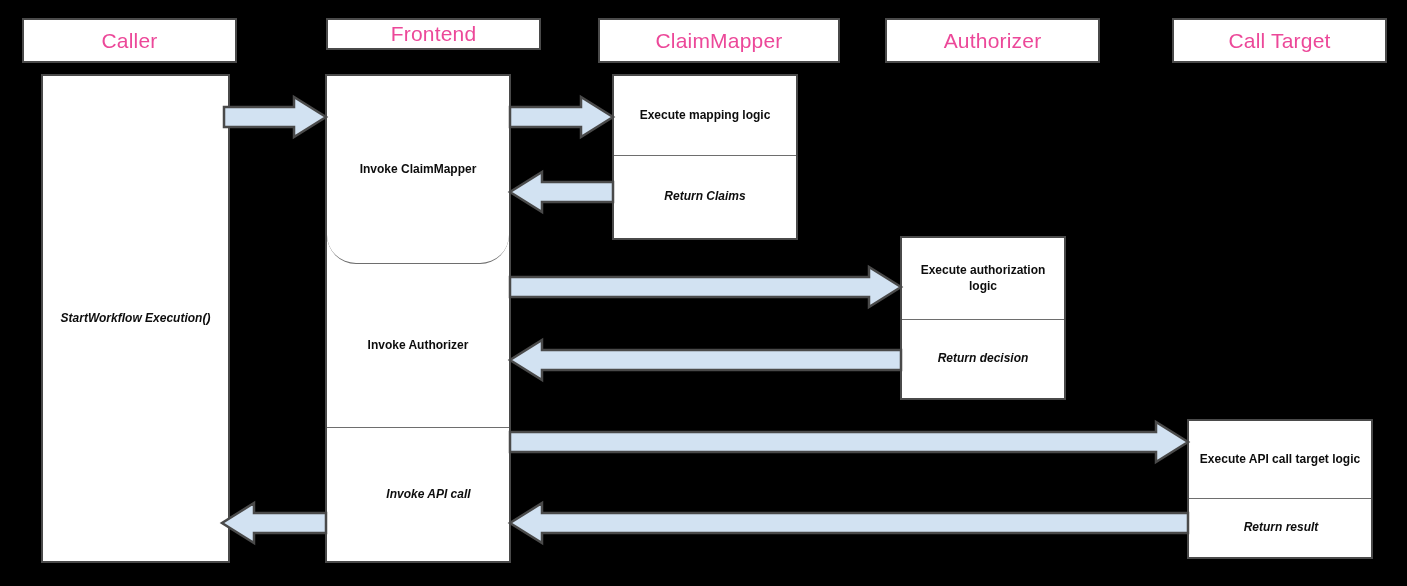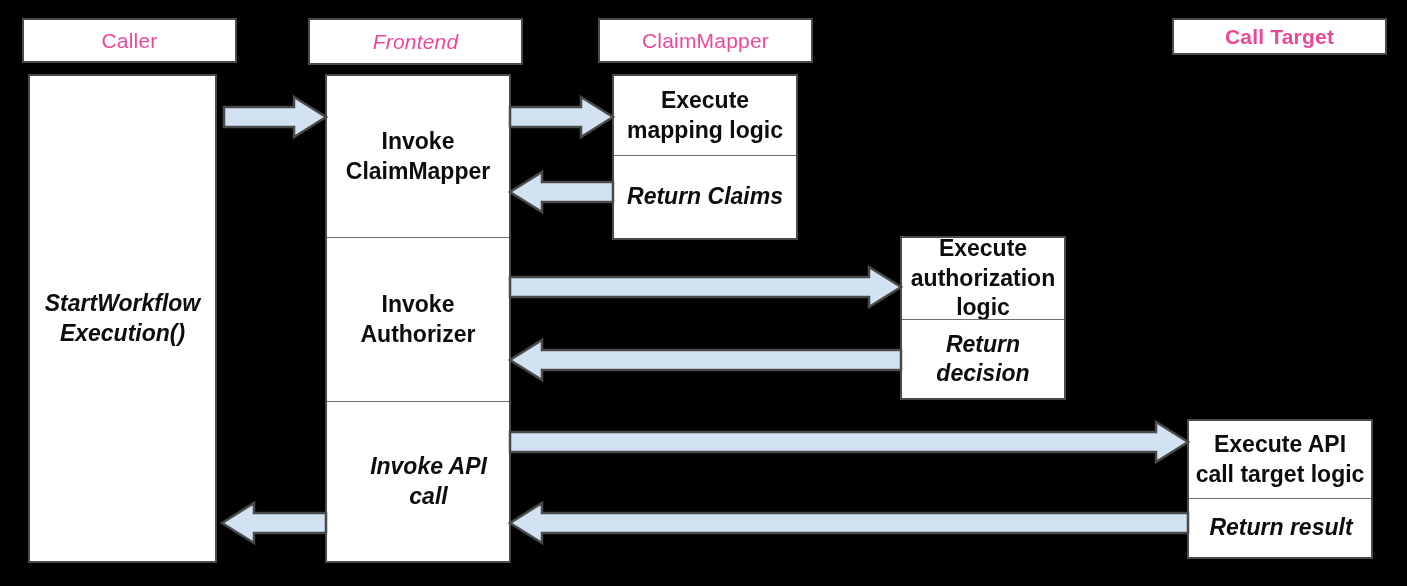--- a/index.html
+++ b/index.html
@@ -40,21 +40,21 @@
     display: flex;
     flex-direction: column;
   }
   .act-seg {
     box-sizing: border-box;
     display: flex;
     align-items: center;
     justify-content: center;
     text-align: center;
     color: #0d0d0d;
-    font-size: 23px;
+    font-size: 12px;
     font-weight: bold;
     line-height: 1.28;
     padding: 2px 6px;
     border-bottom: 1.5px solid #6e6e6e;
     overflow: hidden;
   }
   .act-seg:last-child { border-bottom: none; font-style: italic; }
 
   
   .arrow {
@@ -65,41 +65,44 @@
 </style>
 </head>
 <body>
 
 <div id="canvas">
 
   <div class="lifeline-header" style="left:22px; top:18px; width:215px; height:45px;">
     <span>Caller</span>
   </div>
 
-  <div class="lifeline-header" style="left:308px; top:18px; width:215px; height:47px;font-style:italic;">
+  <div class="lifeline-header" style="left:326px; top:18px; width:215px; height:32px;">
     <span>Frontend</span>
   </div>
 
-  <div class="lifeline-header" style="left:598px; top:18px; width:215px; height:45px;">
+  <div class="lifeline-header" style="left:598px; top:18px; width:242px; height:45px;">
     <span>ClaimMapper</span>
   </div>
 
+  <div class="lifeline-header" style="left:885px; top:18px; width:215px; height:45px;">
+    <span>Authorizer</span>
+  </div>
 
-  <div class="lifeline-header" style="left:1172px; top:18px; width:215px; height:37px;font-weight:bold;">
+  <div class="lifeline-header" style="left:1172px; top:18px; width:215px; height:45px;">
     <span>Call Target</span>
   </div>
 
-  <div class="activation" style="left:28px; top:74px; width:189px; height:489px;justify-content:center;">
+  <div class="activation" style="left:41px; top:74px; width:189px; height:489px;justify-content:center;">
     <div class="act-seg" style="flex:1 1 auto;">
       <span>StartWorkflow Execution()</span>
     </div>
   </div>
 
   <div class="activation" style="left:325px; top:74px; width:186px; height:489px;">
-    <div class="act-seg" style="height:162px;">
+    <div class="act-seg" style="height:188px;border-radius:29px;">
       <span>Invoke ClaimMapper</span>
     </div>
     <div class="act-seg" style="height:164px;">
       <span>Invoke Authorizer</span>
     </div>
     <div class="act-seg" style="flex:1 1 auto;padding-left:27px;">
       <span>Invoke API call</span>
     </div>
   </div>
 

